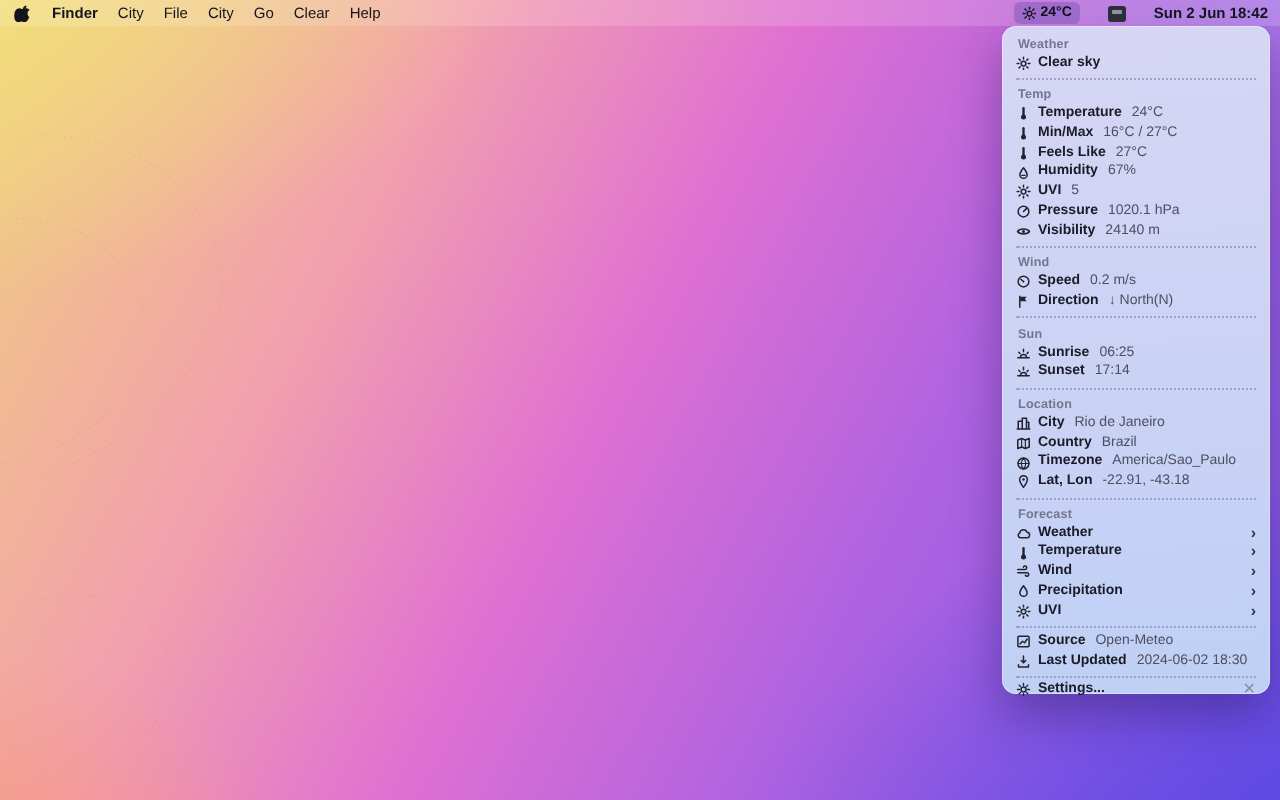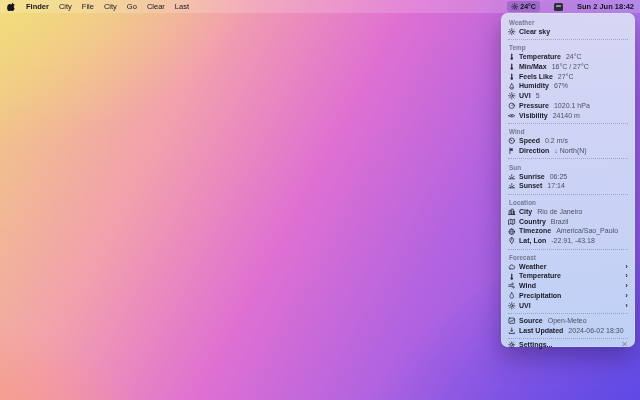--- a/index.html
+++ b/index.html
@@ -98,21 +98,21 @@
       <path d="M9.7 1.2c.1.8-.25 1.6-.75 2.2-.5.6-1.3 1.05-2.05 1-.1-.8.3-1.65.78-2.17.52-.6 1.4-1 2.02-1.03zM11.9 10.2c-.35.8-.52 1.15-.97 1.85-.63.97-1.52 2.17-2.62 2.18-.98.01-1.23-.64-2.55-.63-1.32.01-1.6.65-2.58.64-1.1-.01-1.94-1.1-2.57-2.06C-.12 9.5.06 6.4 1.38 4.77c.77-.95 1.86-1.5 2.9-1.5 1.06 0 1.72.65 2.6.65.85 0 1.37-.65 2.6-.65.92 0 1.9.5 2.6 1.37-2.28 1.25-1.91 4.5-.08 5.56z"></path>
     </svg>
   </span>
   <span id="menubar-items" style="display:flex;">
       <span class="menu-item first">Finder</span>
       <span class="menu-item">City</span>
       <span class="menu-item">File</span>
       <span class="menu-item">City</span>
       <span class="menu-item">Go</span>
       <span class="menu-item">Clear</span>
-      <span class="menu-item">Last</span>
+      <span class="menu-item">Help</span>
     </span>
   <span class="status">
     <span class="temp-pill">
       <span class="ic" id="menubar-sun">
           <svg viewBox="0 0 12 12" width="7.5" height="7.5" fill="none" stroke="currentColor" stroke-width="1.2" stroke-linecap="round" stroke-linejoin="round">
             <circle cx="6" cy="6" r="1.9"></circle>
             <path d="M6 .9V2.3M6 9.7v1.4M.9 6H2.3M9.7 6h1.4M2.4 2.4l1 1M8.6 8.6l1 1M9.6 2.4l-1 1M3.4 8.6l-1 1"></path>
           </svg>
         </span>
       <span class="t">24°C</span>

